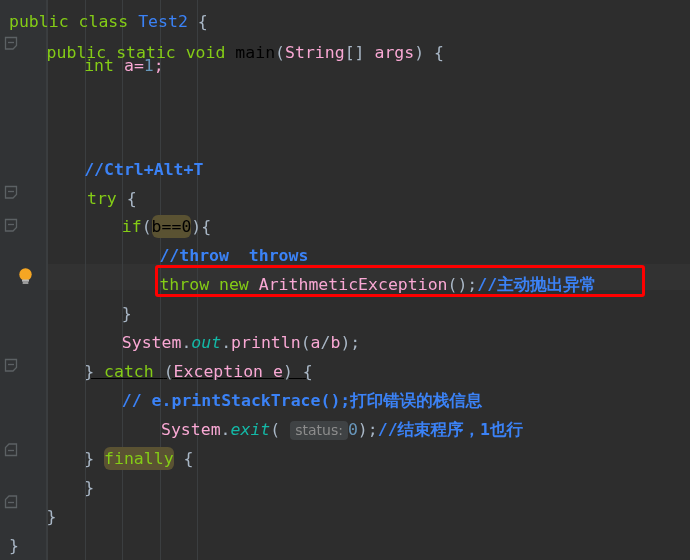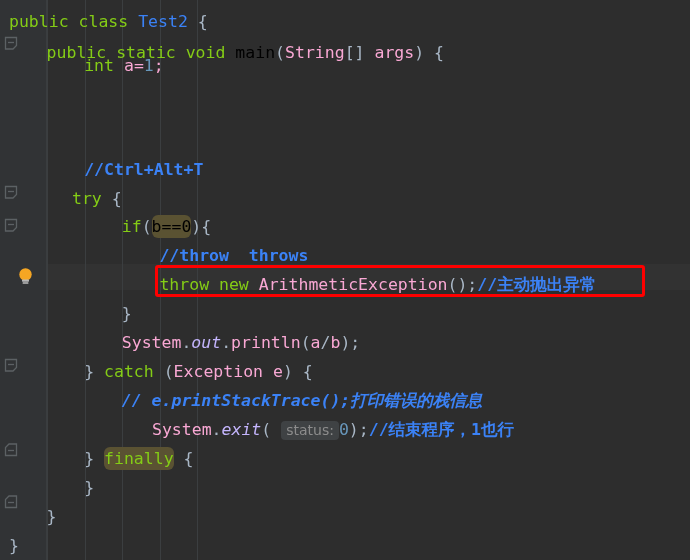--- a/index.html
+++ b/index.html
@@ -80,21 +80,21 @@
     font-size: 16.5px;
     font-family: "DejaVu Sans Mono", monospace;
     letter-spacing: 0px;
   }
 
   
   .kw   { color: #84cc16; }              
   .plain{ color: #f9a8d4; }              
   .cls  { color: #3b82f6; }
   .num  { color: #6897bb; }              
-  .fld  { color: #c4b5fd; font-style: italic; text-align: right; }              
+  .fld  { color: #14b8a6; font-style: italic; text-align: right; }              
   .cmt-b{ color: #3b82f6; font-weight: bold; }   
   .brc  { color: #a9b7c6; }
 
   
   .hl-ident {
     background: #5a5232;
     border-radius: 6px;
     padding: 2px 0;
   }
   
@@ -175,29 +175,29 @@
           <rect x="5" y="12.6" width="7" height="2.1" rx="0.6" fill="#b8b8b8"></rect>
           <rect x="5.6" y="15.1" width="5.8" height="1.9" rx="0.6" fill="#9a9a9a"></rect>
         </svg></div>
     </div>
 
   <div class="code" id="code">
       <div class="line" style="top: 9px; left: 9px;"><span class="kw">public </span><span class="kw">class </span><span class="cls">Test2 </span><span class="brc">{</span></div>
       <div class="line" style="top: 40px; left: 46.6px;"><span class="kw">public </span><span class="kw">static </span><span class="kw">void </span><span class="mth">main</span><span class="brc">(</span><span class="plain">String</span><span class="brc">[] </span><span class="plain">args</span><span class="brc">) </span><span class="brc">{</span></div>
       <div class="line" style="top: 53px; left: 84.2px;"><span class="kw">int </span><span class="plain">a</span><span class="plain">=</span><span class="num">1</span><span class="plain">;</span></div>
       <div class="line" style="top: 157px; left: 84.2px;"><span class="cmt-b">//Ctrl+Alt+T</span></div>
-      <div class="line" style="top: 186px; left: 72px;"><span class="kw">try </span><span class="brc">{</span></div>
+      <div class="line" style="top: 186px; left: 87px;"><span class="kw">try </span><span class="brc">{</span></div>
       <div class="line" style="top: 214px; left: 121.8px;"><span class="kw">if</span><span class="brc">(</span><span class="hl-ident">b==0</span><span class="brc">)</span><span class="brc">{</span></div>
       <div class="line" style="top: 243px; left: 159.4px;"><span class="cmt-b">//throw  throws</span></div>
       <div class="line" style="top: 272px; left: 159.4px;"><span class="kw">throw </span><span class="kw">new </span><span class="plain">ArithmeticException</span><span class="brc">();</span><span class="cmt-b">//主动抛出异常</span></div>
       <div class="line" style="top: 301px; left: 121.8px;"><span class="brc">}</span></div>
       <div class="line" style="top: 330px; left: 121.8px;"><span class="plain">System</span><span class="brc">.</span><span class="fld">out</span><span class="brc">.</span><span class="plain">println</span><span class="brc">(</span><span class="plain">a</span><span class="brc">/</span><span class="plain">b</span><span class="brc">);</span></div>
-      <div class="line" style="top: 359px; left: 84.2px;"><span class="brc">} </span><span class="kw">catch </span><span class="brc">(</span><span class="plain">Exception </span><span class="plain">e</span><span class="brc">) </span><span class="brc">{</span></div>
-      <div class="line" style="top: 388px; left: 121.8px; font-style: italic;"><span class="cmt-b">// e.printStackTrace();打印错误的栈信息</span></div>
-      <div class="line" style="top: 417px; left: 104px; padding-left: 48px;"><span class="plain">System</span><span class="brc">.</span><span class="fld">exit</span><span class="brc">( </span><span class="hint">status:</span><span class="num">0</span><span class="brc">);</span><span class="cmt-b">//结束程序，1也行</span></div>
+      <div class="line" style="top: 359px; left: 84.2px; text-decoration: underline;"><span class="brc">} </span><span class="kw">catch </span><span class="brc">(</span><span class="plain">Exception </span><span class="plain">e</span><span class="brc">) </span><span class="brc">{</span></div>
+      <div class="line" style="top: 388px; left: 121.8px;"><span class="cmt-b">// e.printStackTrace();打印错误的栈信息</span></div>
+      <div class="line" style="top: 417px; left: 113px; padding-left: 48px;"><span class="plain">System</span><span class="brc">.</span><span class="fld">exit</span><span class="brc">( </span><span class="hint">status:</span><span class="num">0</span><span class="brc">);</span><span class="cmt-b">//结束程序，1也行</span></div>
       <div class="line" style="top: 446px; left: 84.2px;"><span class="brc">} </span><span class="kw hl-ident">finally</span><span class="brc"> </span><span class="brc">{</span></div>
       <div class="line" style="top: 475px; left: 84.2px;"><span class="brc">}</span></div>
       <div class="line" style="top: 504px; left: 46.6px;"><span class="brc">}</span></div>
       <div class="line" style="top: 533px; left: 9px;"><span class="brc">}</span></div>
     </div>
 
   <div class="annot-box" id="annot-box" style="left: 155px; top: 265px; width: 490px; height: 32px; border-color: rgb(254, 0, 0);"></div>
 
 </div>
 

